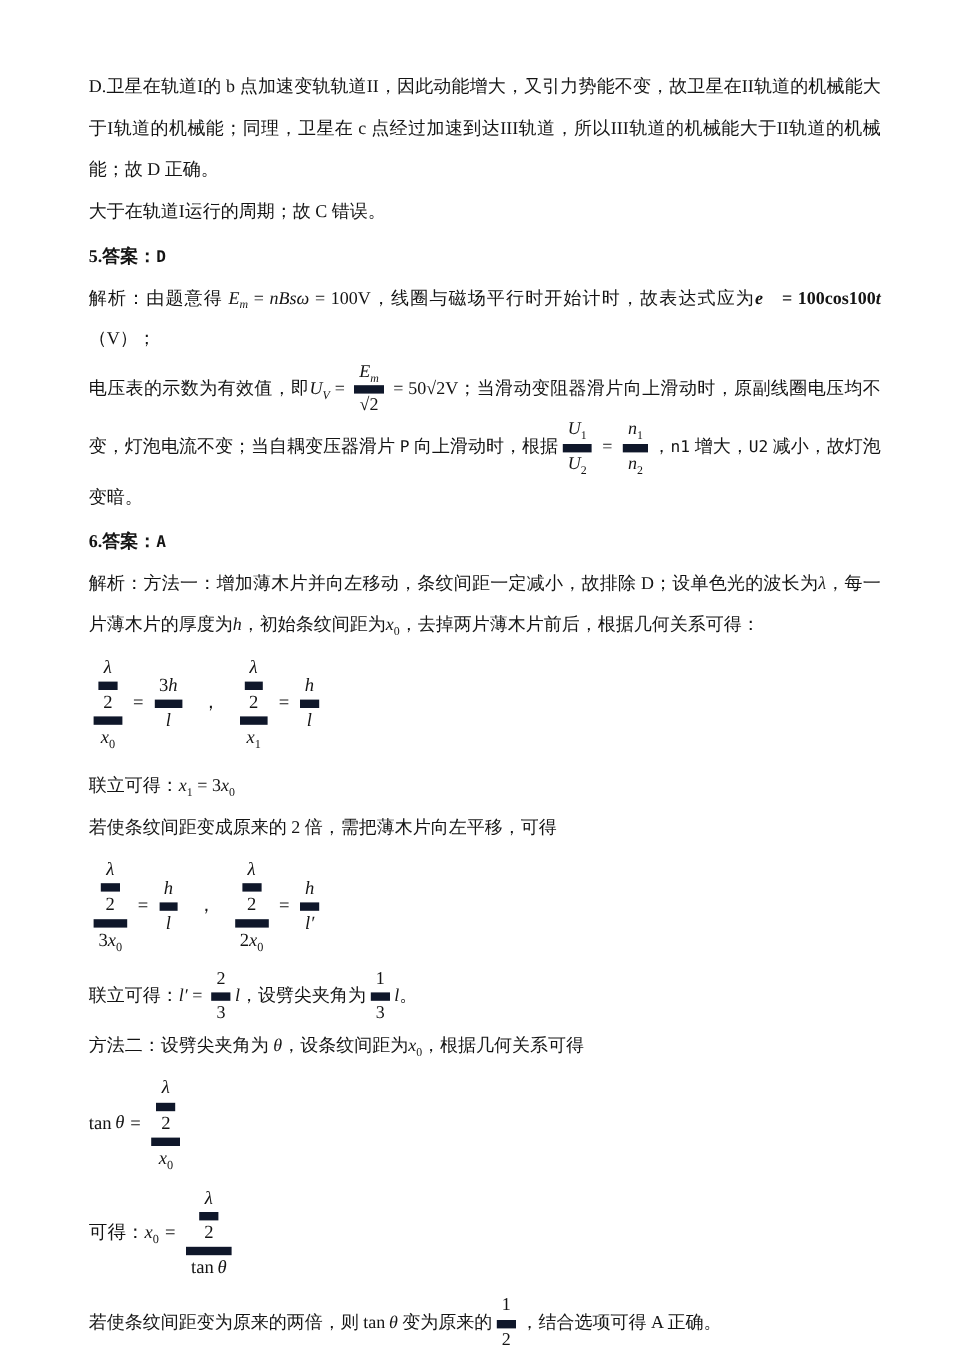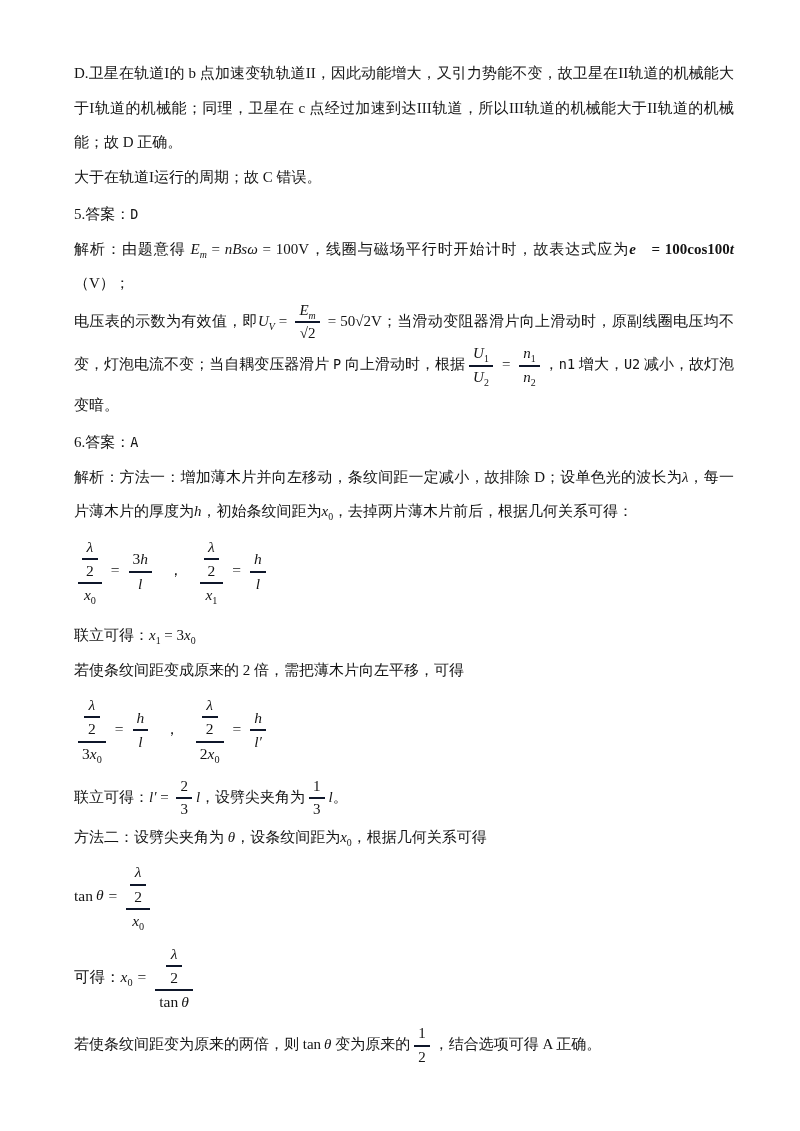--- a/index.html
+++ b/index.html
@@ -9,35 +9,35 @@
     width: 800px;
     min-height: 1131px;
     padding: 56px 66px 40px 74px;
     font-family: "Liberation Serif", "DejaVu Serif", serif;
     font-size: 15px;
     line-height: 2.3;
     color: #141414;
     text-align: justify;
   }
   p { margin: 0; }
-  .ans { margin-top: 3px; }
+  .ans { margin-top: 3px; font-weight: bold; }
   .formula { margin: 8px 0 12px; line-height: 1.3; font-size: 15.5px; }
   i { font-style: italic; }
   b { font-weight: bold; margin-left: 11px; }
   .bi { font-weight: bold; font-style: italic; }
   .cs { font-family: "DejaVu Sans Mono", monospace; font-size: 0.9em; }
   sub { font-size: 0.66em; line-height: 1; }
   .fr {
     display: inline-block;
     vertical-align: middle;
     text-align: center;
     margin: 0 4px;
     line-height: 1.3;
   }
-  .fr .nu { display: block; border-bottom: 2px solid #0f172a; padding: 0 4px 1px; }
+  .fr .nu { display: block; border-bottom: 7px solid #0f172a; padding: 0 4px 1px; }
   .fr .de { display: block; padding: 1px 4px 0; }
   .fr .fr { margin: 0; display: inline-block; vertical-align: baseline; }
   .op { margin: 0 5px; }
   .sep { margin: 0 12px; }
   .mfn { margin-right: 3px; }
 </style>
 </head>
 <body>
 
 <div class="page">

